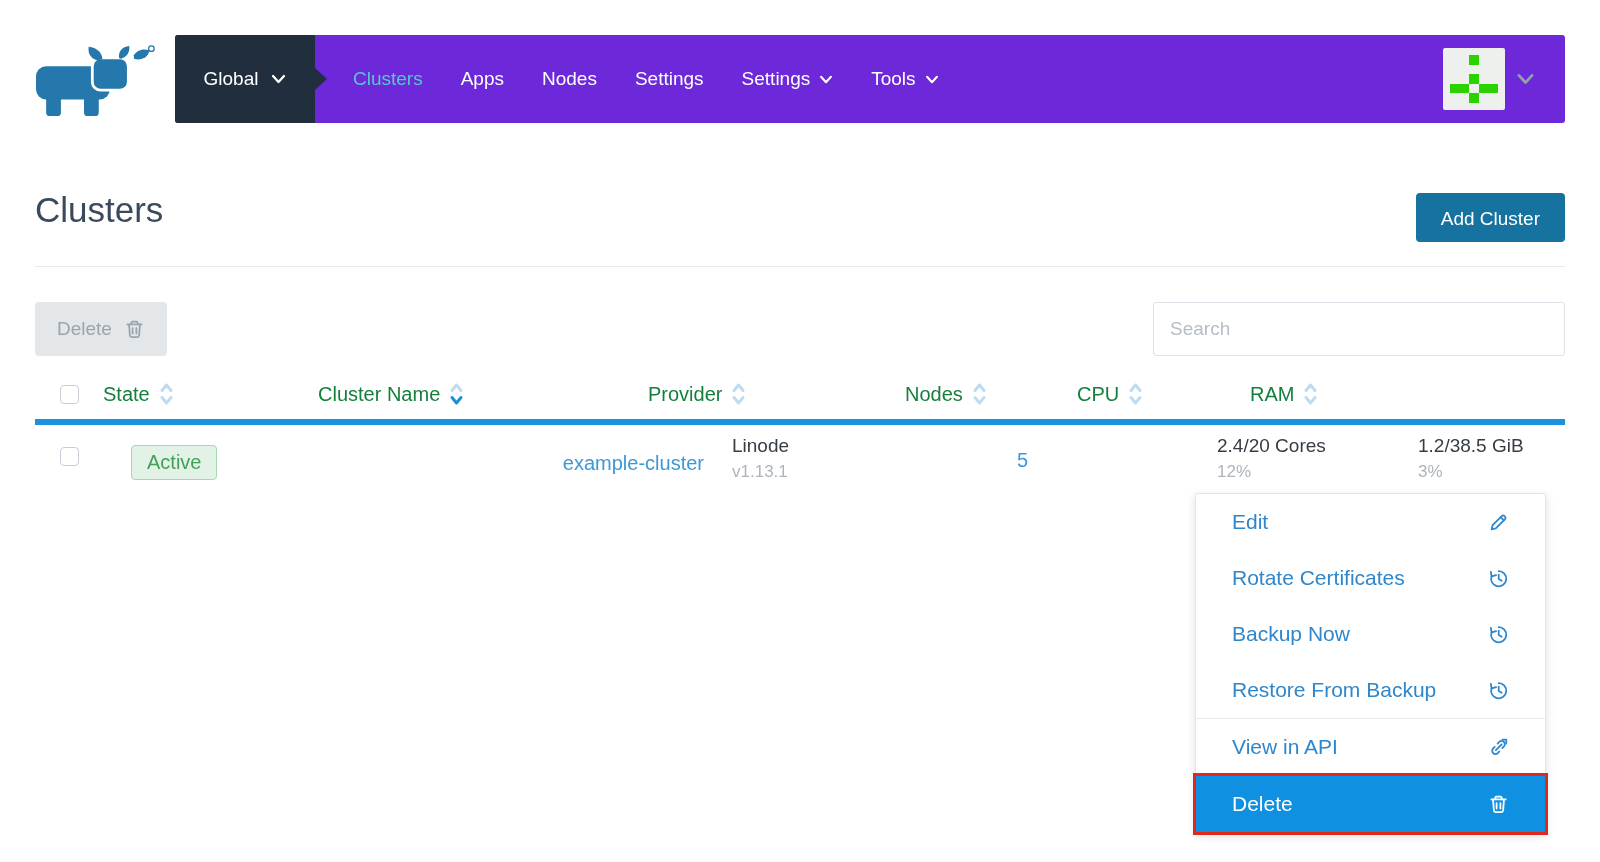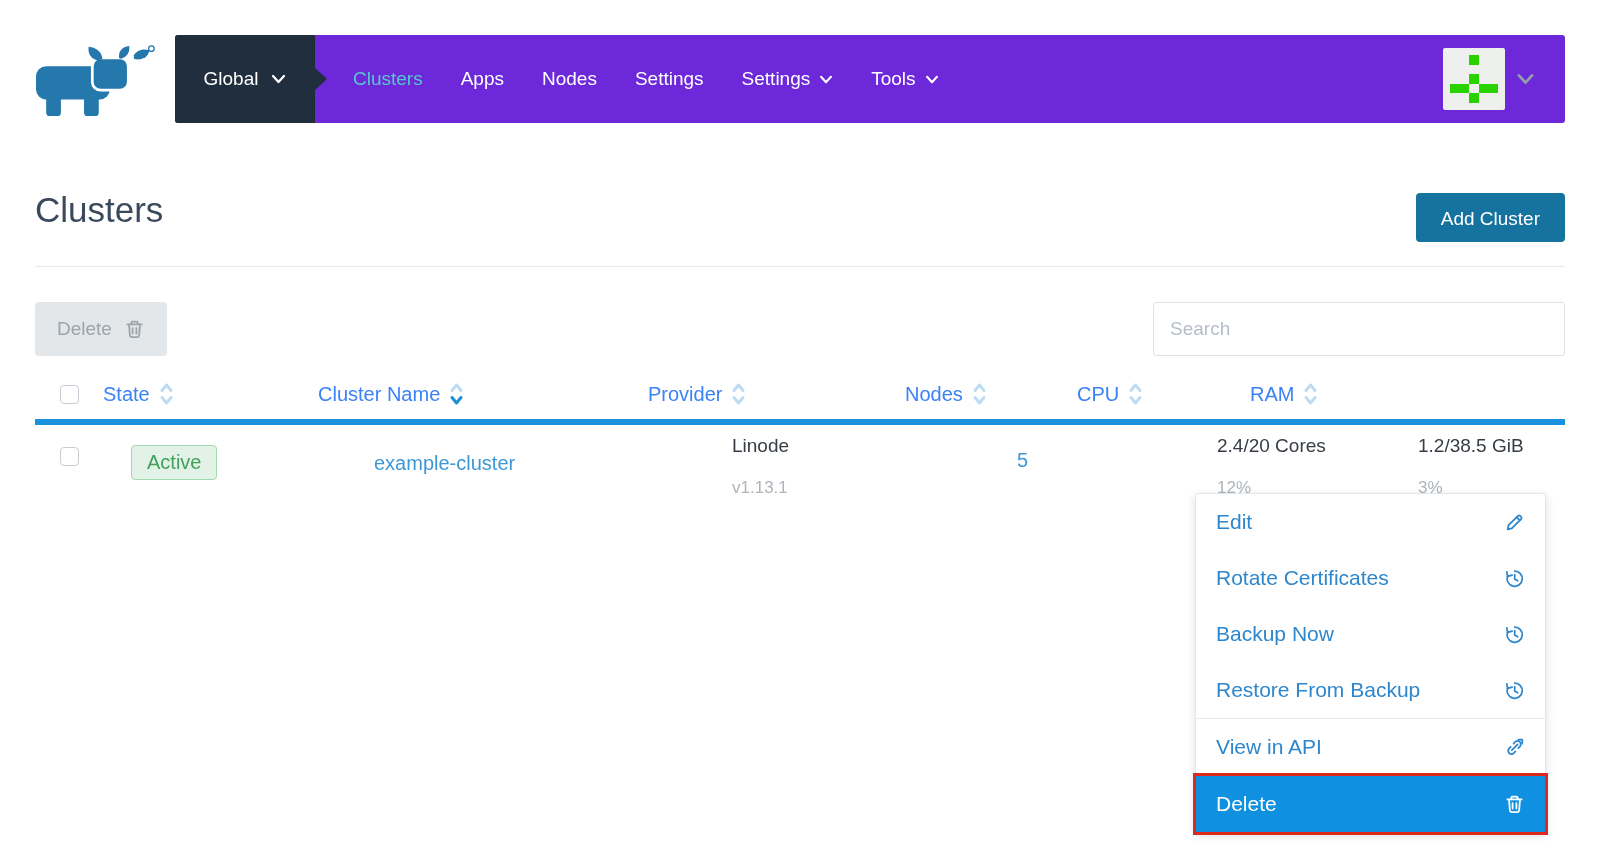--- a/index.html
+++ b/index.html
@@ -44,44 +44,44 @@
   .search { left:1153px; top:302px; width:412px; height:54px; border:1px solid #dde2e8;
             border-radius:3px; padding:8px 16px; font-size:19px; color:#0369a1;
             font-family:inherit; background:#fff; }
   .search::placeholder { color:#b6bdc9; }
 
   
   .table { left:35px; top:369px; width:1530px; }
   .trow { display:grid; grid-template-columns:68px 215px 330px 257px 172px 173px 240px 75px;
           align-items:center; }
   .thead { height:56px; border-bottom:6px solid #1b92dd; }
-  .th { display:flex; align-items:center; gap:9px; color:#3b82f6; font-size:20px; cursor:pointer; }
+  .th { display:flex; align-items:center; gap:9px; color:#15803d; font-size:20px; cursor:pointer; }
   .checkbox { width:19px; height:19px; border:1.5px solid #c9ced6; border-radius:4px;
               background:#fff; margin-left:25px; cursor:pointer; }
   .sort { flex:0 0 auto; }
   .sort polyline { fill:none; stroke:#bedcf1; stroke-width:3; stroke-linecap:round; stroke-linejoin:round; }
   .sort polyline.on { stroke:#1e8fd5; }
   .tbody-row { height:76px; align-items:start;gap:28px; }
   .badge { display:inline-block; margin-top:20px; padding:5px 15px; font-size:20px;
            color:#43a05c; background:#e3f2e6; border:1px solid #a3d8b0; border-radius:4px; }
   .link { color:#3d98d6; text-decoration:none; font-size:20px; cursor:pointer; }
-  .cell-name { margin-top:27px; display:block; }
+  .cell-name { margin-top:27px; display:block;text-align:right; }
   .cell-nodes { margin-top:24px; display:block; }
   .two-line { padding-top:10px; }
   .primary-txt { color:#363d44; font-size:19px; }
-  .muted-txt { color:#aeb4ba; font-size:17px; margin-top:21px; }
+  .muted-txt { color:#aeb4ba; font-size:17px; margin-top:5px; }
   .kebab { width:34px; height:42px; margin:22px 18px 0 auto; background:#cfe6f6; border:none;
            border-radius:3px; display:flex; flex-direction:column; align-items:center;
            justify-content:center; gap:4px; cursor:pointer; }
   .kebab i { width:5px; height:5px; border-radius:50%; background:#1877c0; }
 
   
   .menu { left:1195px; top:493px; width:351px; background:#fff; border:1px solid #e3e6ea;
           border-radius:2px; box-shadow:0 3px 10px rgba(0,0,0,.13); z-index:5; }
-  .menu-item { height:56px; display:flex; align-items:center; padding:0 20px;
+  .menu-item { height:56px; display:flex; align-items:center; padding:0 36px;
                color:#2e87cc; font-size:21px; cursor:pointer; }
   .menu-item .mi-icon { margin-left:auto; color:#2e87cc; }
   .menu-sep { height:1px; background:#e8eaec; }
   .menu-item.danger { background:#0f90e0; color:#fff; outline:3px solid #e0281d; }
   .menu-item.danger .mi-icon { color:#fff; }
   .icon20 { width:21px; height:21px; }
   .icon20 * { fill:none; stroke:currentColor; stroke-width:1.7; stroke-linecap:round; stroke-linejoin:round; }
   .trash-gray { color:#9aa5ad; }
 </style>
 </head>

